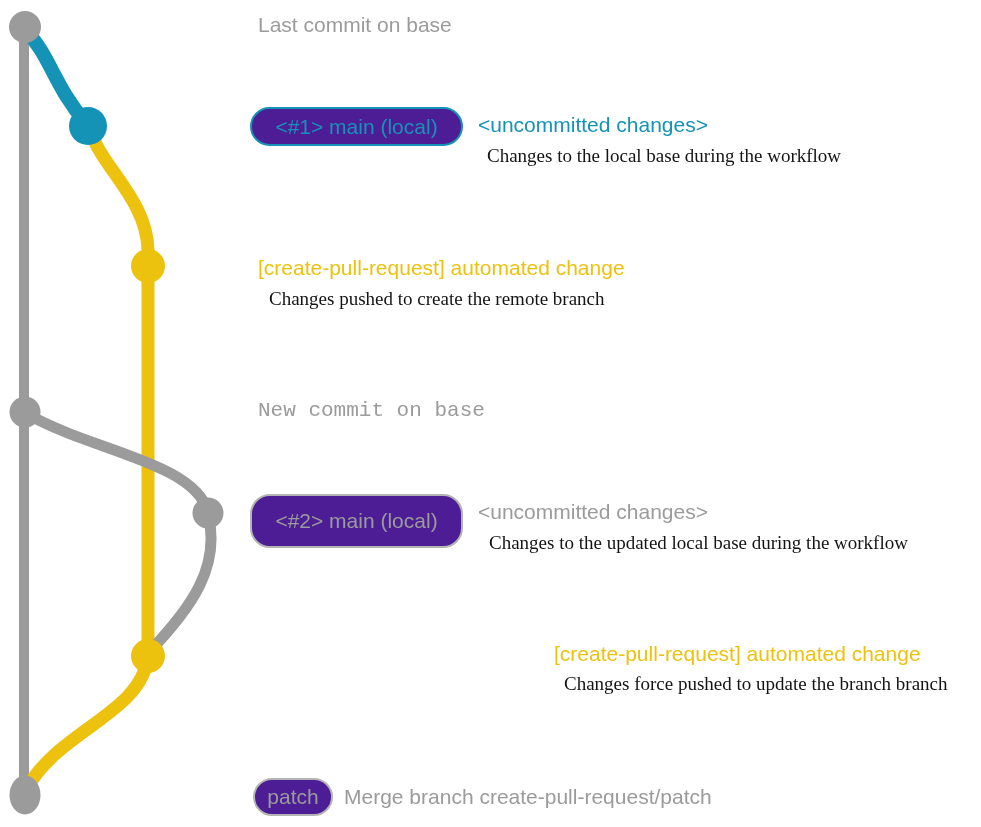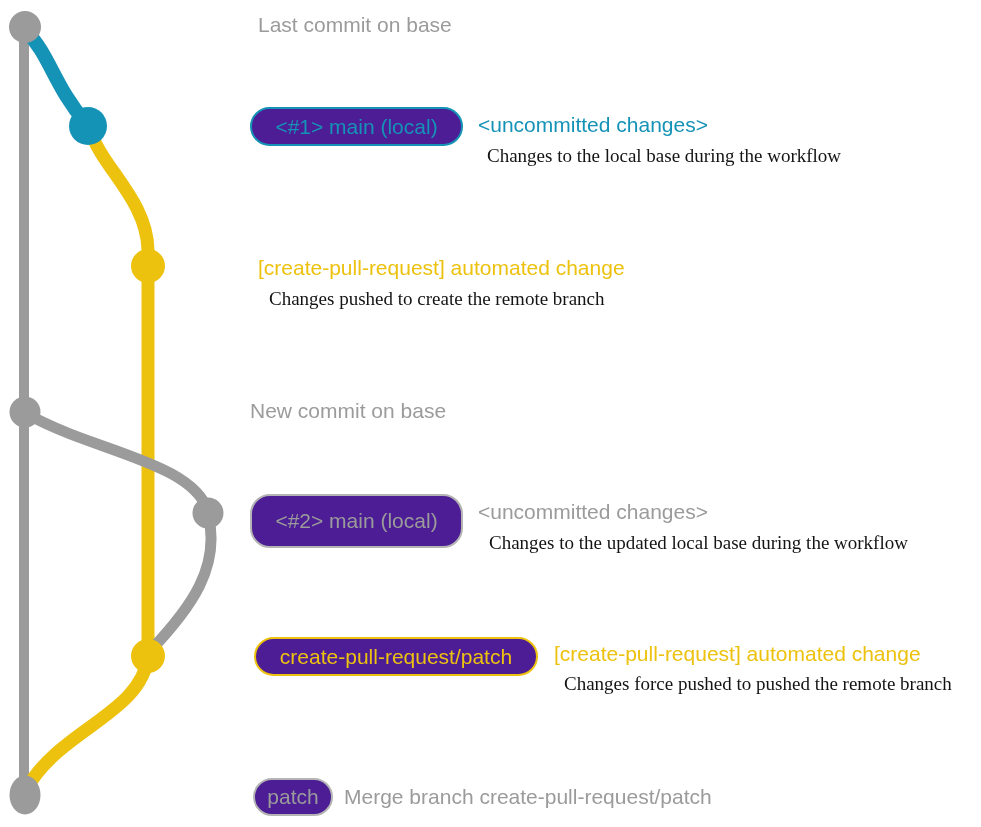--- a/index.html
+++ b/index.html
@@ -52,26 +52,25 @@
 
   <div class="ann sans-h" style="left:258px; top:13px;">Last commit on base</div>
 
   <div class="badge teal-b" style="left:250px; top:107px; width:213px; height:39px;">&lt;#1&gt; main (local)</div>
   <div class="ann teal-t" style="left:478px; top:113px;">&lt;uncommitted changes&gt;</div>
   <div class="ann desc" style="left:487px; top:145px;">Changes to the local base during the workflow</div>
 
   <div class="ann yellow-t" style="left:258px; top:256px;">[create-pull-request] automated change</div>
   <div class="ann desc" style="left:269px; top:288px;">Changes pushed to create the remote branch</div>
 
-  <div class="ann sans-h" style="left:250px; top:399px;">New commit on base</div>
+  <div class="ann sans-h" style="left:258px; top:399px;font-family:Liberation Mono, monospace;">New commit on base</div>
 
   <div class="badge gray-b" style="left:250px; top:494px; width:213px; height:54px;">&lt;#2&gt; main (local)</div>
   <div class="ann gray-t" style="left:478px; top:500px;">&lt;uncommitted changes&gt;</div>
   <div class="ann desc" style="left:489px; top:532px;font-family:Liberation Serif, serif;">Changes to the updated local base during the workflow</div>
 
-  <div class="badge yellow-b" style="left:254px; top:637px; width:284px; height:39px;">create-pull-request/patch</div>
   <div class="ann yellow-t" style="left:554px; top:642px;">[create-pull-request] automated change</div>
-  <div class="ann desc" style="left:564px; top:673px;">Changes force pushed to pushed the remote branch</div>
+  <div class="ann desc" style="left:564px; top:673px;">Changes force pushed to update the branch branch</div>
 
   <div class="badge gray-b" style="left:253px; top:778px; width:80px; height:38px;">patch</div>
   <div class="ann gray-t" style="left:344px; top:785px;">Merge branch create-pull-request/patch</div>
 
 </div>
 
 </body></html>

